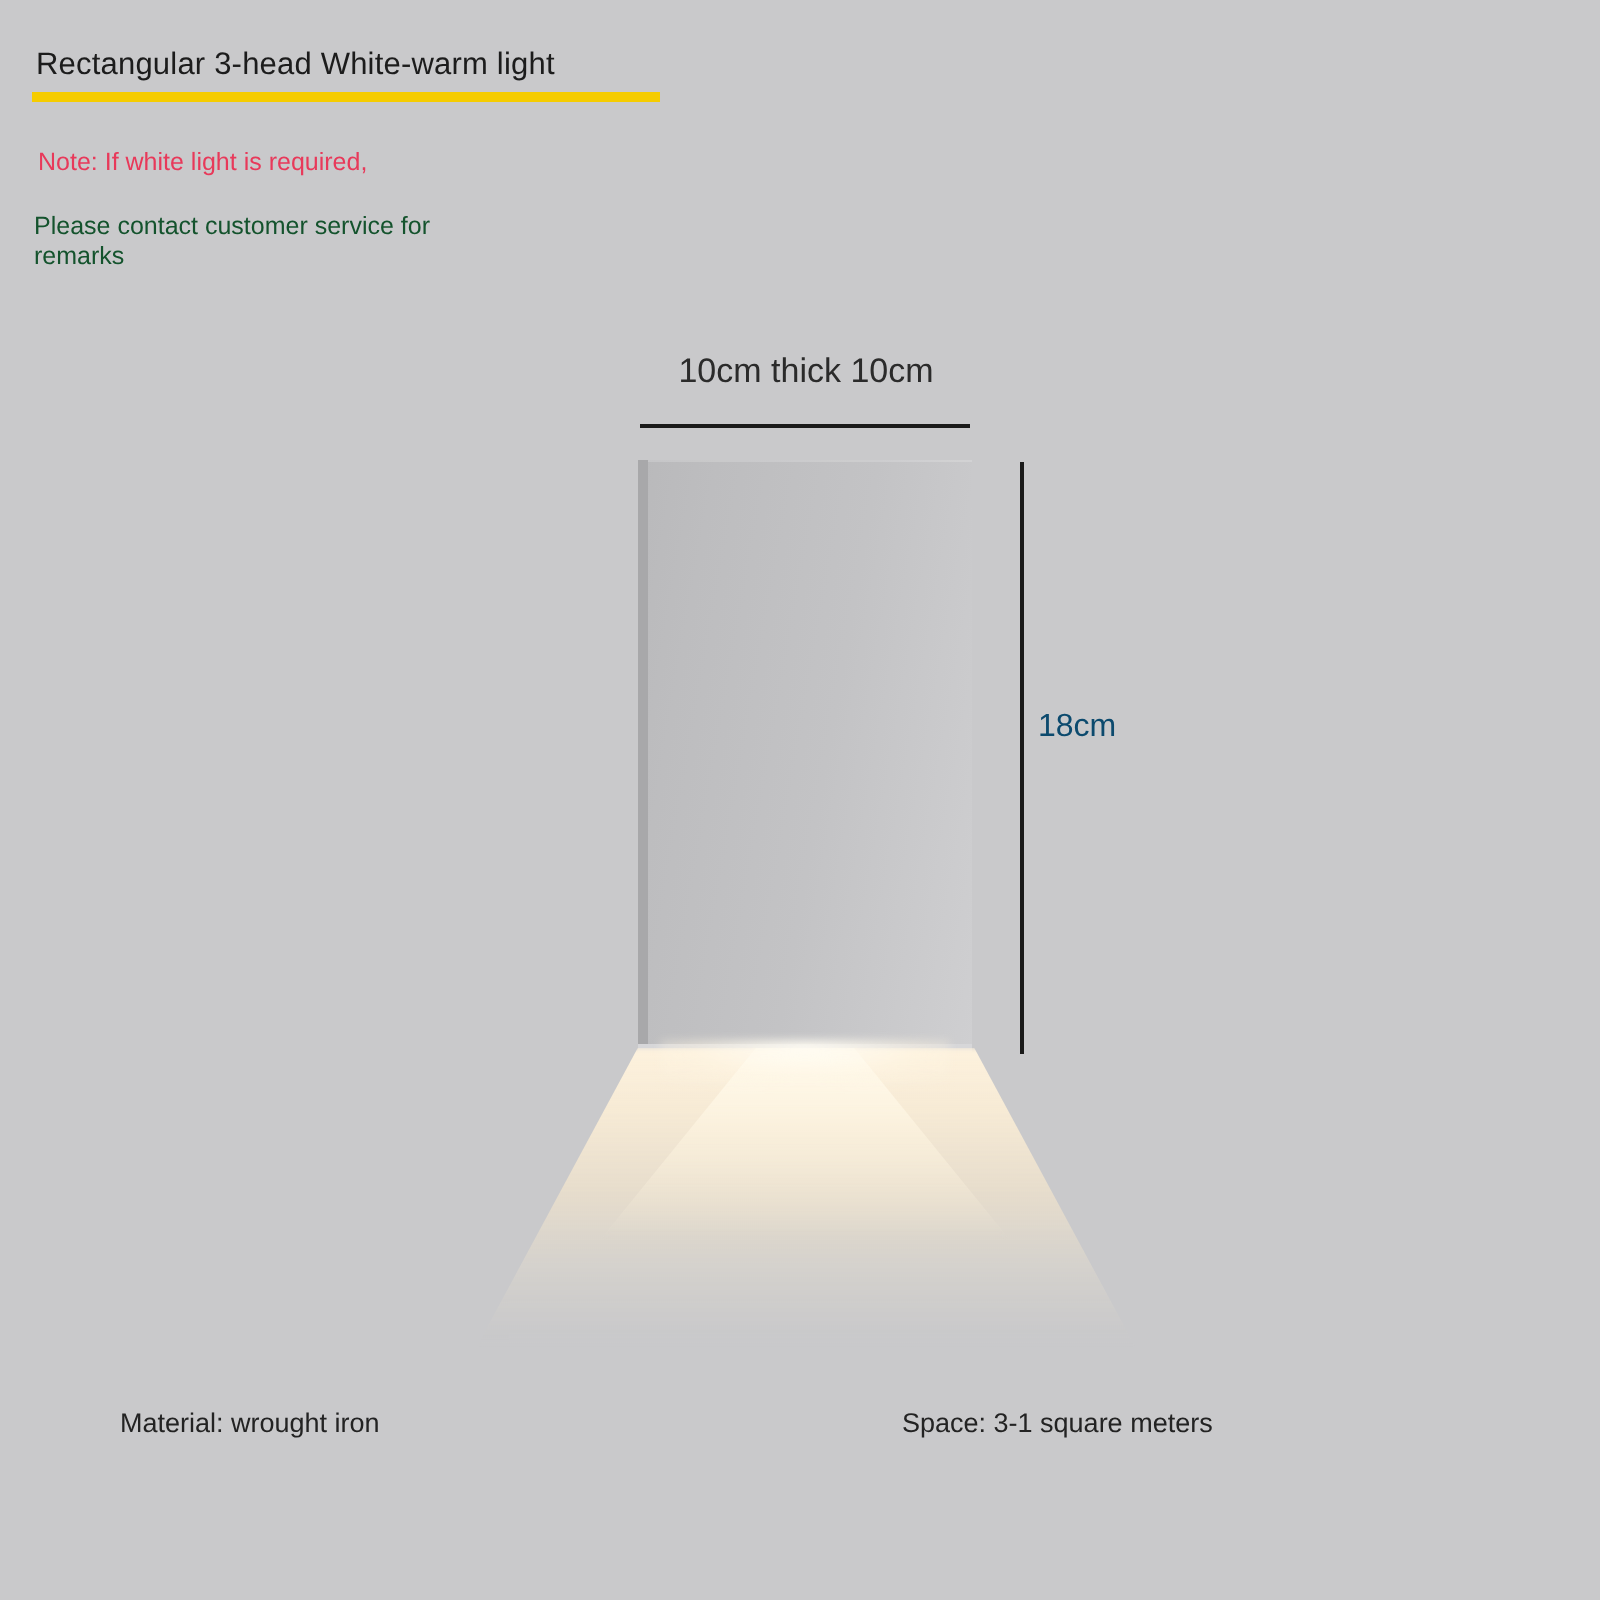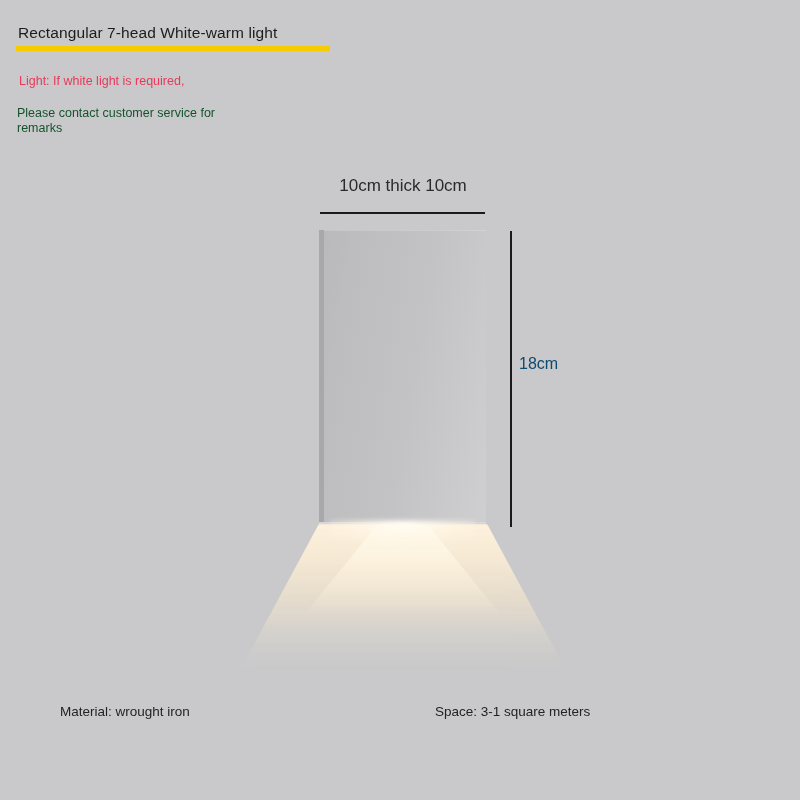--- a/index.html
+++ b/index.html
@@ -162,40 +162,41 @@
     position: absolute;
     left: 60px;
     top: 688px;
     width: 682px;
   }
   .spec-row {
     display: flex;
     height: 46px;
     align-items: center;
     border-bottom: 1px solid #b4b4b6;
+    gap: 16px;
   }
   .spec-row:last-child {
     border-bottom: none;
   }
   .spec-cell {
     font-size: 13.5px;
     color: #232323;
   }
   .spec-cell.left {
     width: 375px;
   }
 </style>
 </head>
 <body>
 
 <div class="page">
 
-  <div class="title">Rectangular 7-head White-warm light</div>
+  <div class="title">Rectangular 3-head White-warm light</div>
   <div class="title-underline"></div>
-  <div class="note-1">Light: If white light is required,</div>
+  <div class="note-1">Note: If white light is required,</div>
   <div class="note-2">Please contact customer service for remarks</div>
 
   <div class="top-dim-label">10cm thick 10cm</div>
   <div class="top-dim-line"></div>
   <div class="right-dim-line"></div>
   <div class="right-dim-label">18cm</div>
 
   <div class="lamp"></div>
   <div class="lamp-edge"></div>
   <div class="lamp-bottom"></div>

